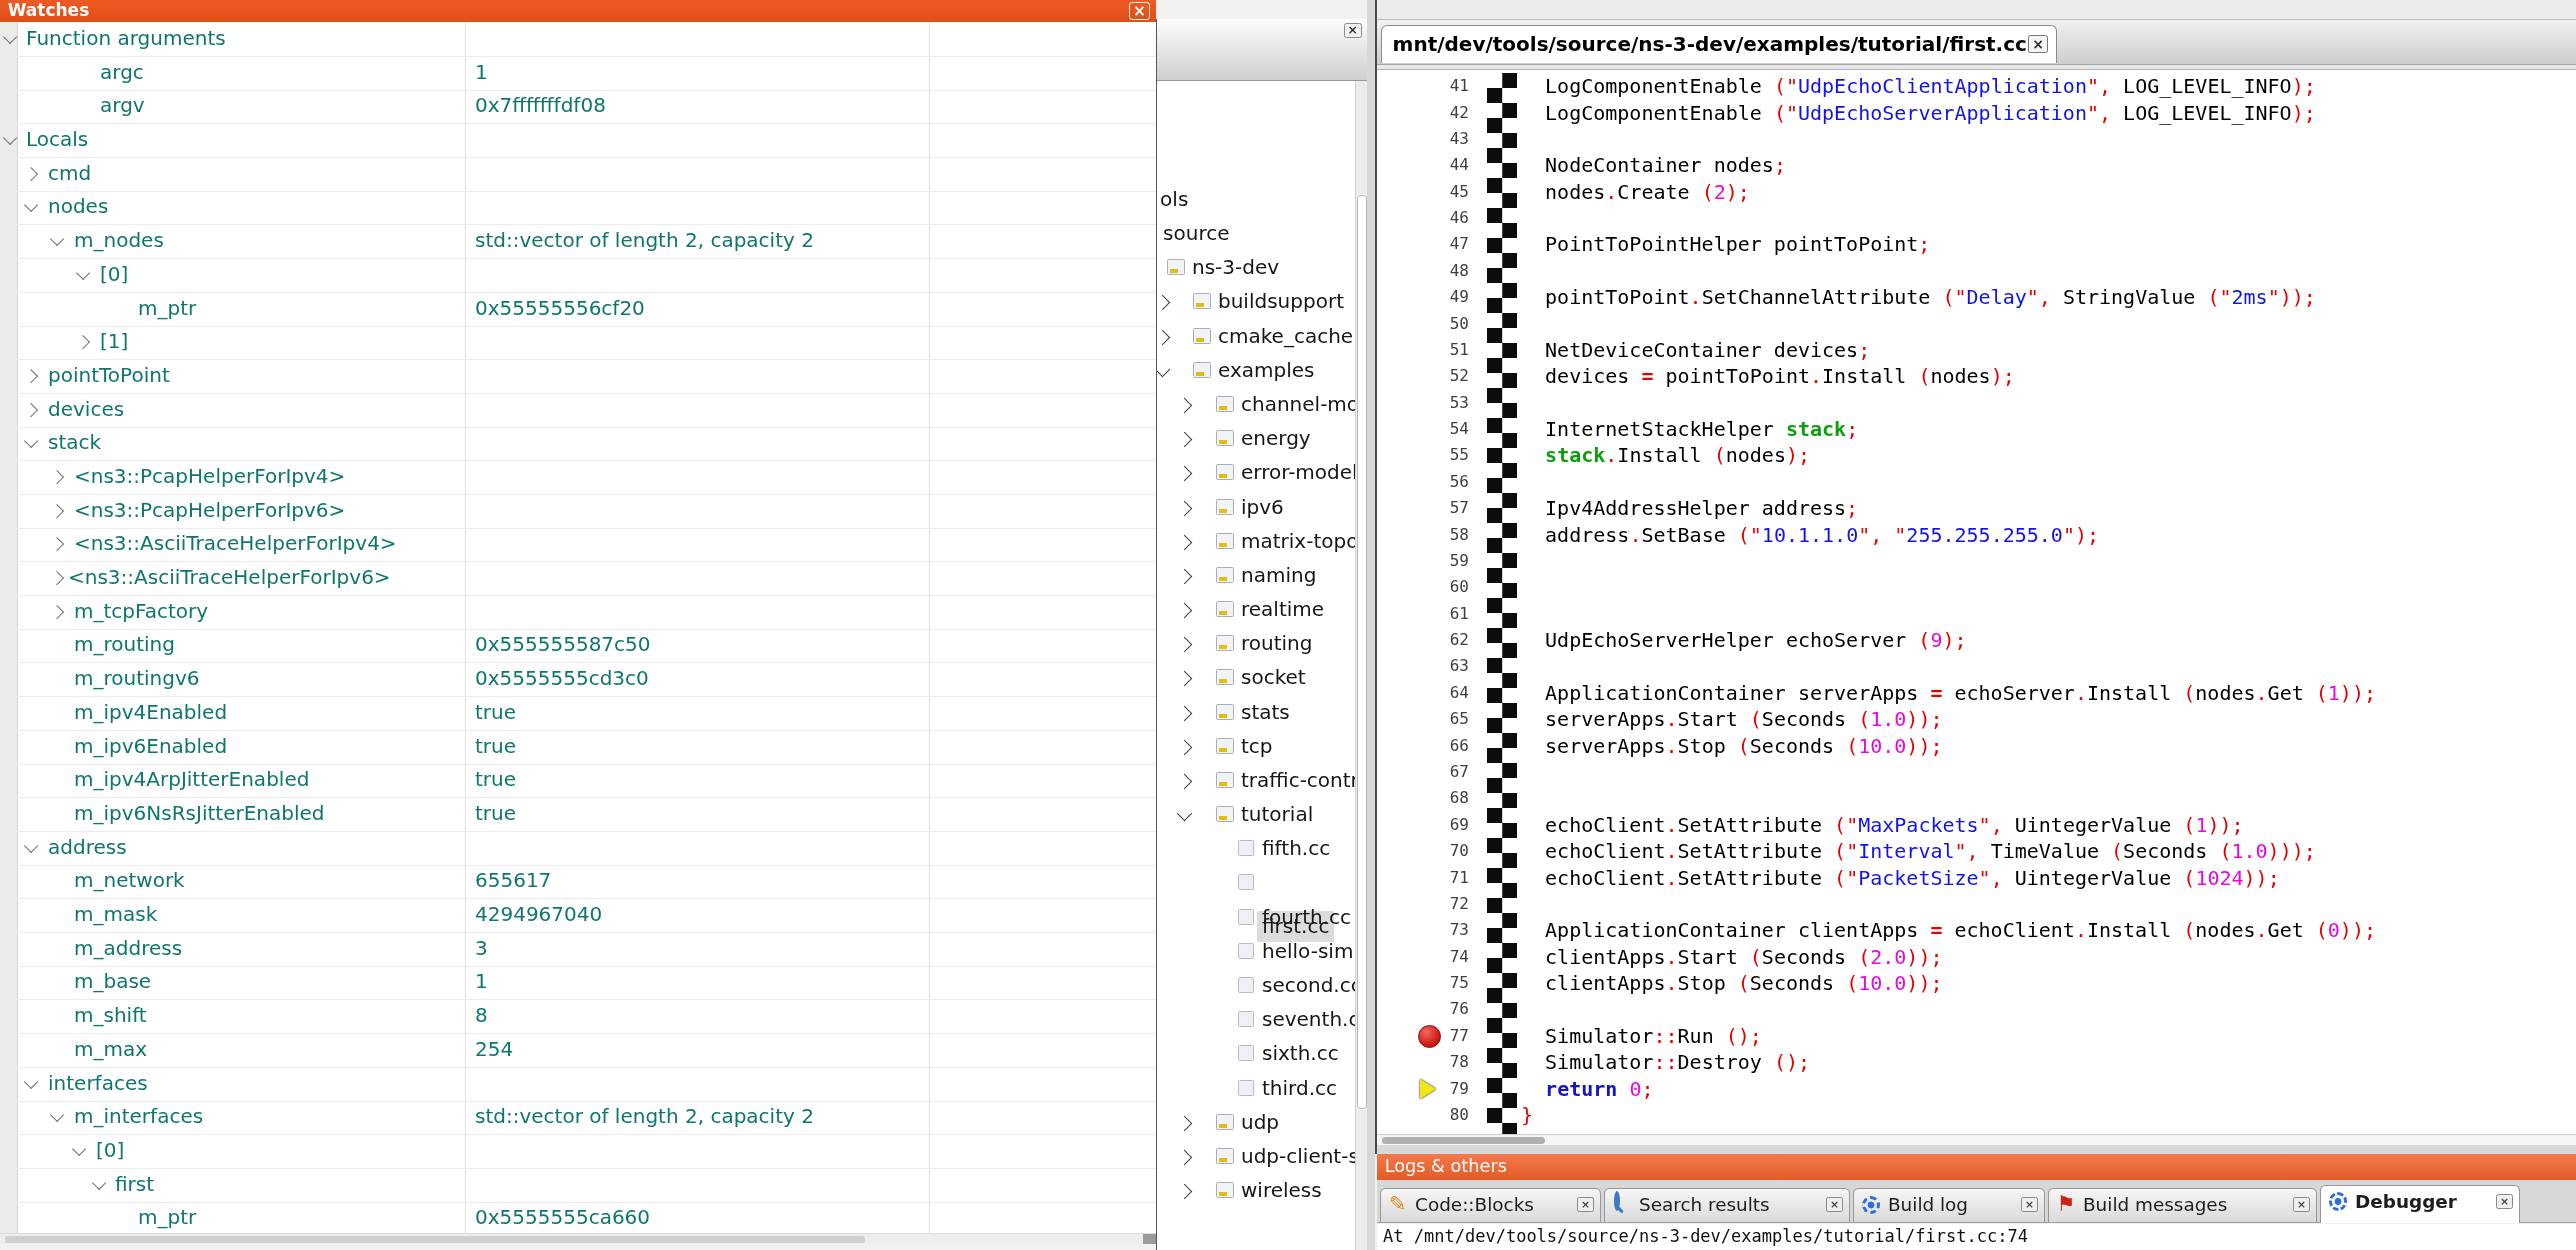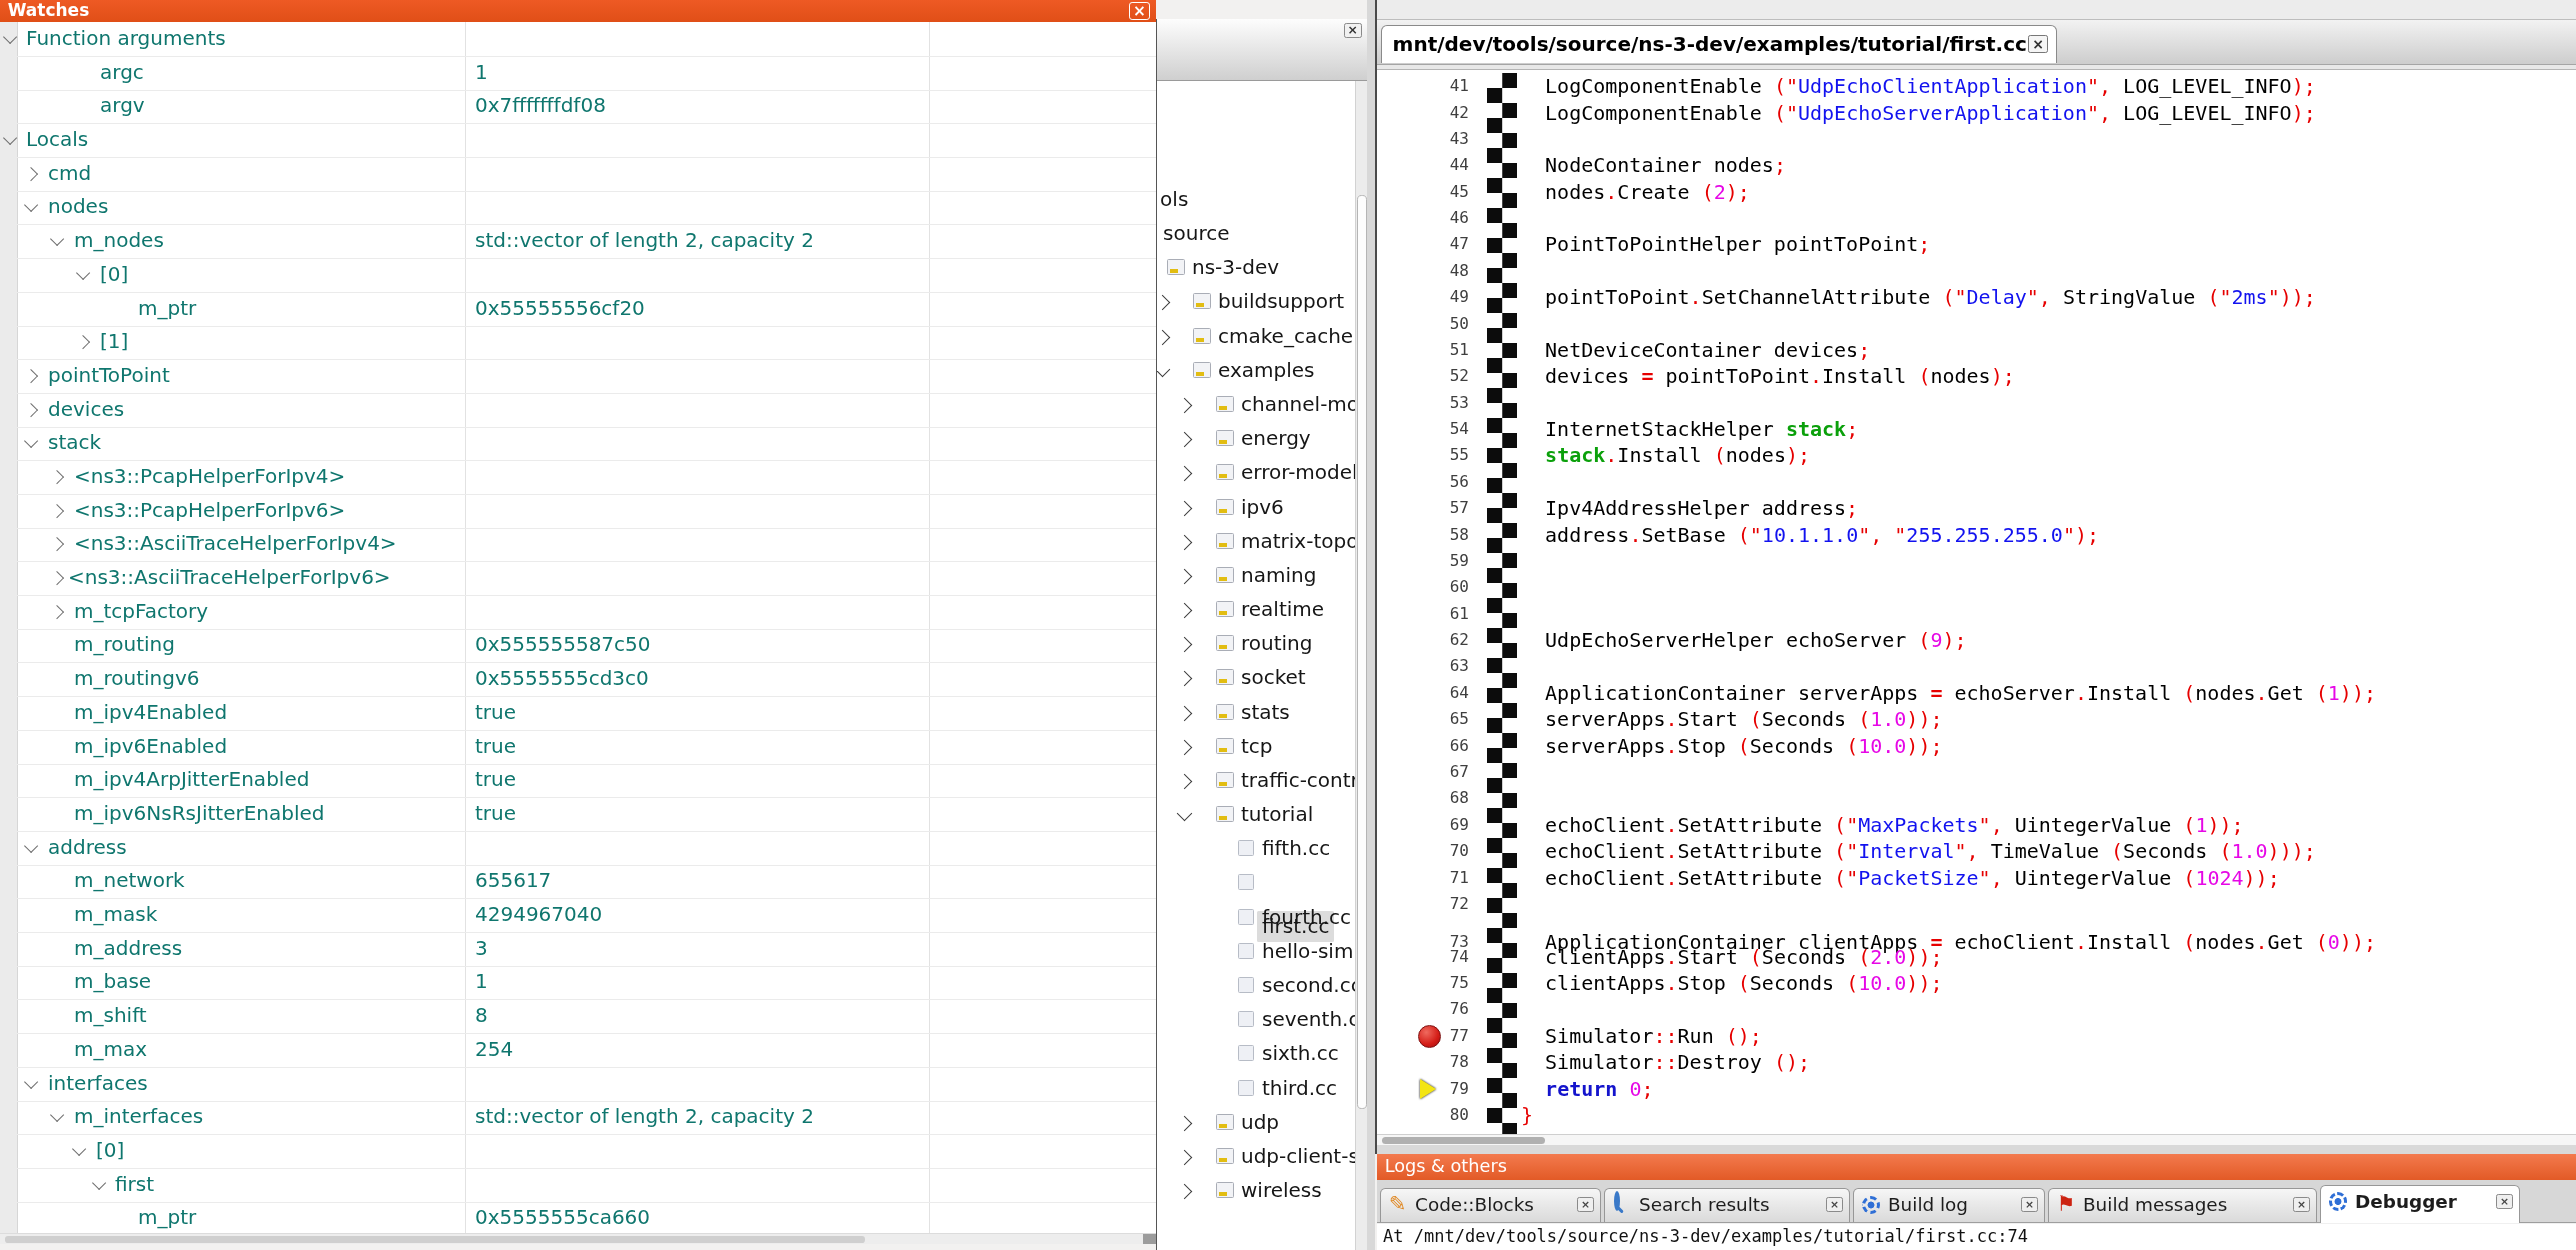--- a/index.html
+++ b/index.html
@@ -555,21 +555,21 @@
             <span class="ltoks"><span>  echoClient</span><span class="tk-p">.</span><span>SetAttribute </span><span class="tk-p">("</span><span class="tk-s">Interval</span><span class="tk-p">",</span><span> TimeValue </span><span class="tk-p">(</span><span>Seconds </span><span class="tk-p">(</span><span class="tk-n">1.0</span><span class="tk-p">)));</span></span>
           </div>
           <div class="cline" style="top: 795px;">
             <span class="lnum">71</span>
             <span class="ltoks"><span>  echoClient</span><span class="tk-p">.</span><span>SetAttribute </span><span class="tk-p">("</span><span class="tk-s">PacketSize</span><span class="tk-p">",</span><span> UintegerValue </span><span class="tk-p">(</span><span class="tk-n">1024</span><span class="tk-p">));</span></span>
           </div>
           <div class="cline" style="top: 821px;">
             <span class="lnum">72</span>
             <span class="ltoks"></span>
           </div>
-          <div class="cline" style="top: 847px; margin-top: 12px;">
+          <div class="cline" style="top: 847px;">
             <span class="lnum">73</span>
             <span class="ltoks"><span>  ApplicationContainer clientApps </span><span class="tk-o">=</span><span> echoClient</span><span class="tk-p">.</span><span>Install </span><span class="tk-p">(</span><span>nodes</span><span class="tk-p">.</span><span>Get </span><span class="tk-p">(</span><span class="tk-n">0</span><span class="tk-p">));</span></span>
           </div>
           <div class="cline" style="top: 874px;">
             <span class="lnum">74</span>
             <span class="ltoks"><span>  clientApps</span><span class="tk-p">.</span><span>Start </span><span class="tk-p">(</span><span>Seconds </span><span class="tk-p">(</span><span class="tk-n">2.0</span><span class="tk-p">));</span></span>
           </div>
           <div class="cline" style="top: 900px;">
             <span class="lnum">75</span>
             <span class="ltoks"><span>  clientApps</span><span class="tk-p">.</span><span>Stop </span><span class="tk-p">(</span><span>Seconds </span><span class="tk-p">(</span><span class="tk-n">10.0</span><span class="tk-p">));</span></span>

